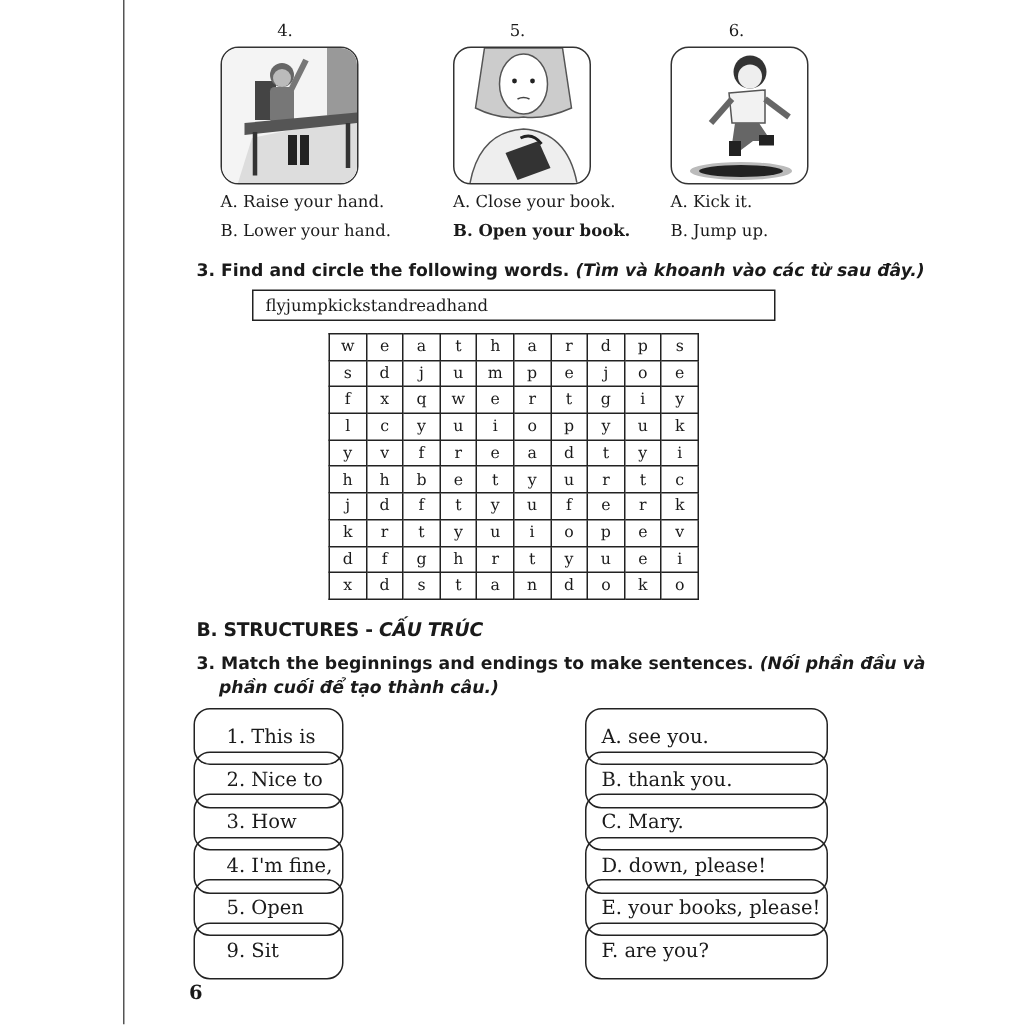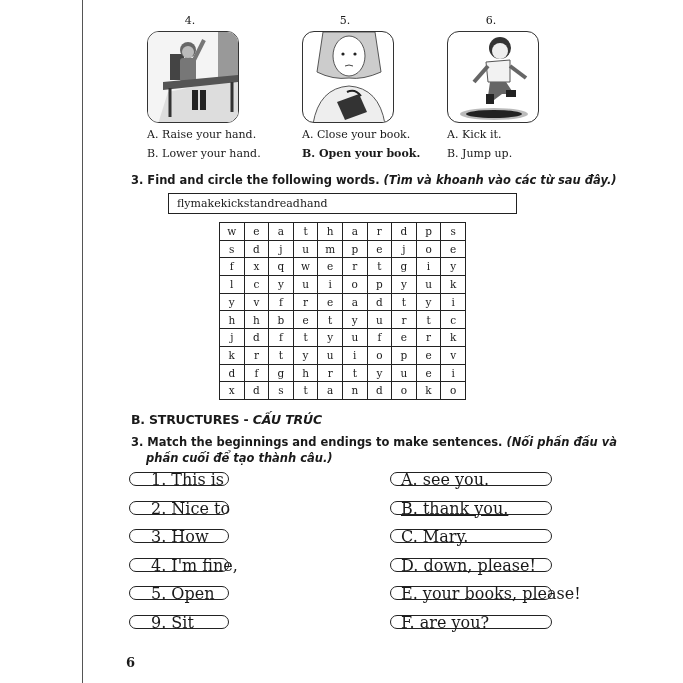--- a/index.html
+++ b/index.html
@@ -15,21 +15,21 @@
     .q-title .vi { font-style: italic; }
 
     .wordbox { position: absolute; left: 168px; top: 193px; width: 349px; height: 21px; border: 1px solid #222; display: flex; align-items: center; justify-content: flex-start; padding: 0 10px 0 8px; font-size: 11px; }
 
     .grid { position: absolute; left: 219px; top: 222px; border-collapse: collapse; }
     .grid td { border: 1px solid #222; width: 24.6px; height: 17.7px; text-align: center; font-size: 10.5px; padding: 0; line-height: 1; }
 
     .sec-title { position: absolute; left: 131px; top: 412px; font-family: "DejaVu Sans", sans-serif; font-weight: bold; font-size: 12.5px; letter-spacing: -0.2px; }
     .sec-title .vi { font-style: italic; }
 
-    .pill { position: absolute; height: 14px; border: 1px solid #222; border-radius: 11px; font-size: 16px; display: flex; align-items: center; padding-left: 21px; white-space: nowrap; }
+    .pill { position: absolute; height: 38px; border: 1px solid #222; border-radius: 11px; font-size: 13px; display: flex; align-items: center; padding-left: 21px; white-space: nowrap; }
     .pill.left { left: 129px; width: 100px; }
     .pill.right { left: 390px; width: 162px; padding-left: 10px; }
 
     .page-num { position: absolute; left: 126px; top: 655px; font-weight: bold; font-size: 13px; }
   </style>
 </head>
 <body>
 
 <div class="page-edge"></div>
 
@@ -88,21 +88,21 @@
 <div class="opt" style="left:447px; top:128px;">A. Kick it.</div>
 <div class="opt" style="left:447px; top:147px;">B. Jump up.</div>
 
 <div class="q-title" style="left:131px; top:173px;">
   <span>3.  Find and circle the following words.</span>
   <span class="vi">(Tìm và khoanh vào các từ sau đây.)</span>
 </div>
 
 <div class="wordbox">
   <span>fly</span>
-  <span>make</span>
+  <span>jump</span>
   <span>kick</span>
   <span>stand</span>
   <span>read</span>
   <span>hand</span>
 </div>
 
 <table class="grid">
   <tbody id="grid-body">
       <tr>
         <td>w</td>
@@ -242,19 +242,19 @@
 </div>
 
 <div class="pill left" style="top:472px;">1. This is</div>
 <div class="pill left" style="top:501px;">2. Nice to</div>
 <div class="pill left" style="top:529px;">3. How</div>
 <div class="pill left" style="top:558px;">4. I'm fine,</div>
 <div class="pill left" style="top:586px;">5. Open</div>
 <div class="pill left" style="top:615px;">9. Sit</div>
 
 <div class="pill right" style="top:472px;">A. see you.</div>
-<div class="pill right" style="top:501px;text-decoration:underline;">B. thank you.</div>
+<div class="pill right" style="top:501px;">B. thank you.</div>
 <div class="pill right" style="top:529px;">C. Mary.</div>
 <div class="pill right" style="top:558px;">D. down, please!</div>
 <div class="pill right" style="top:586px;">E. your books, please!</div>
 <div class="pill right" style="top:615px;">F. are you?</div>
 
 <div class="page-num">6</div>
 
 </body></html>

